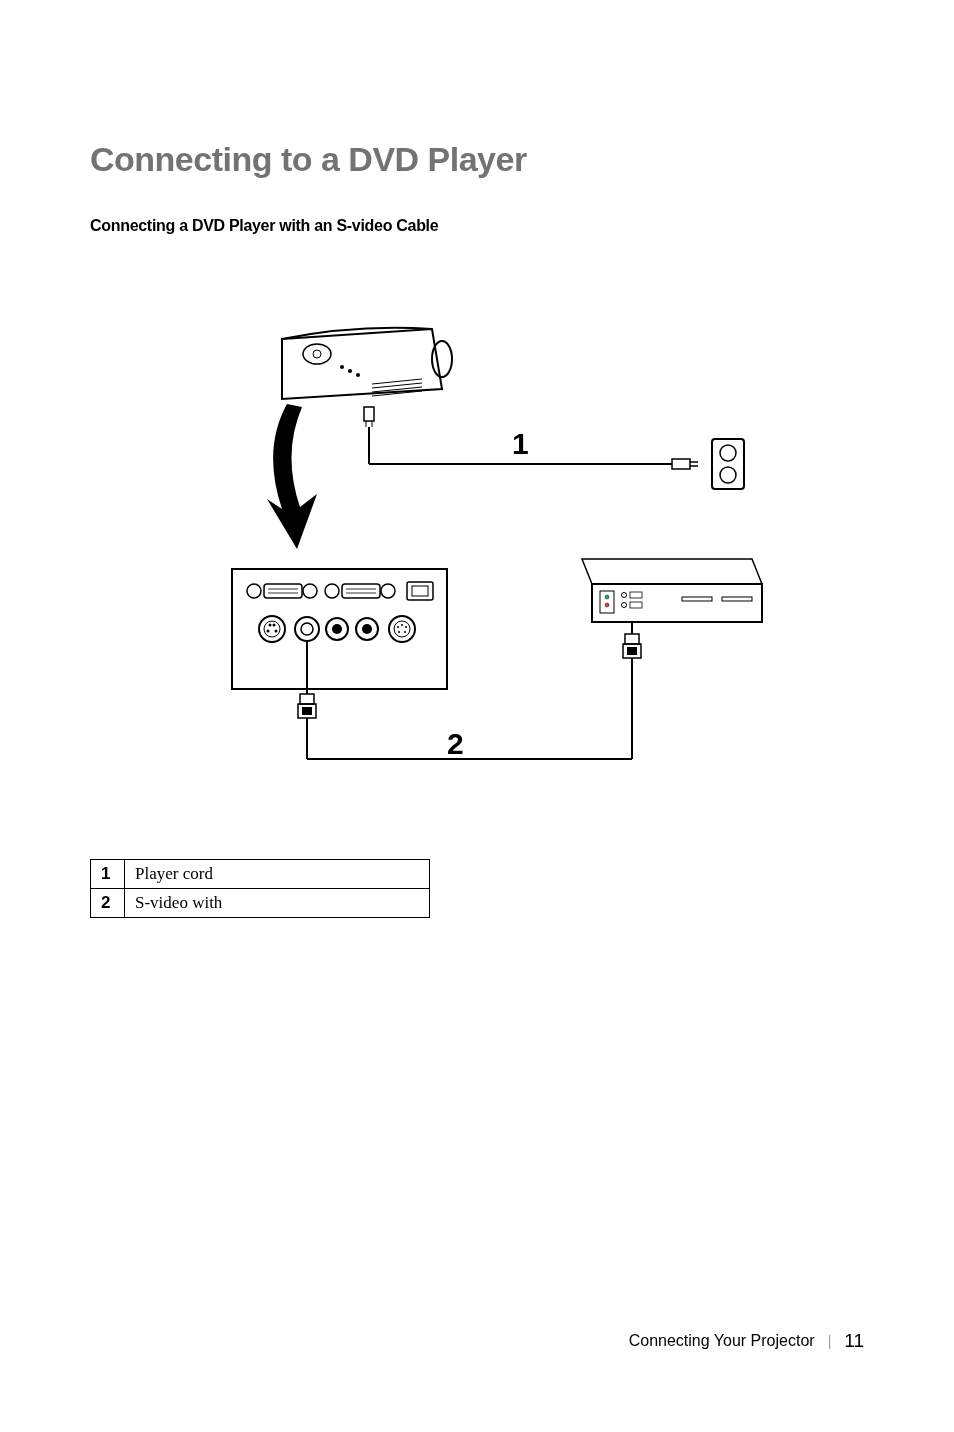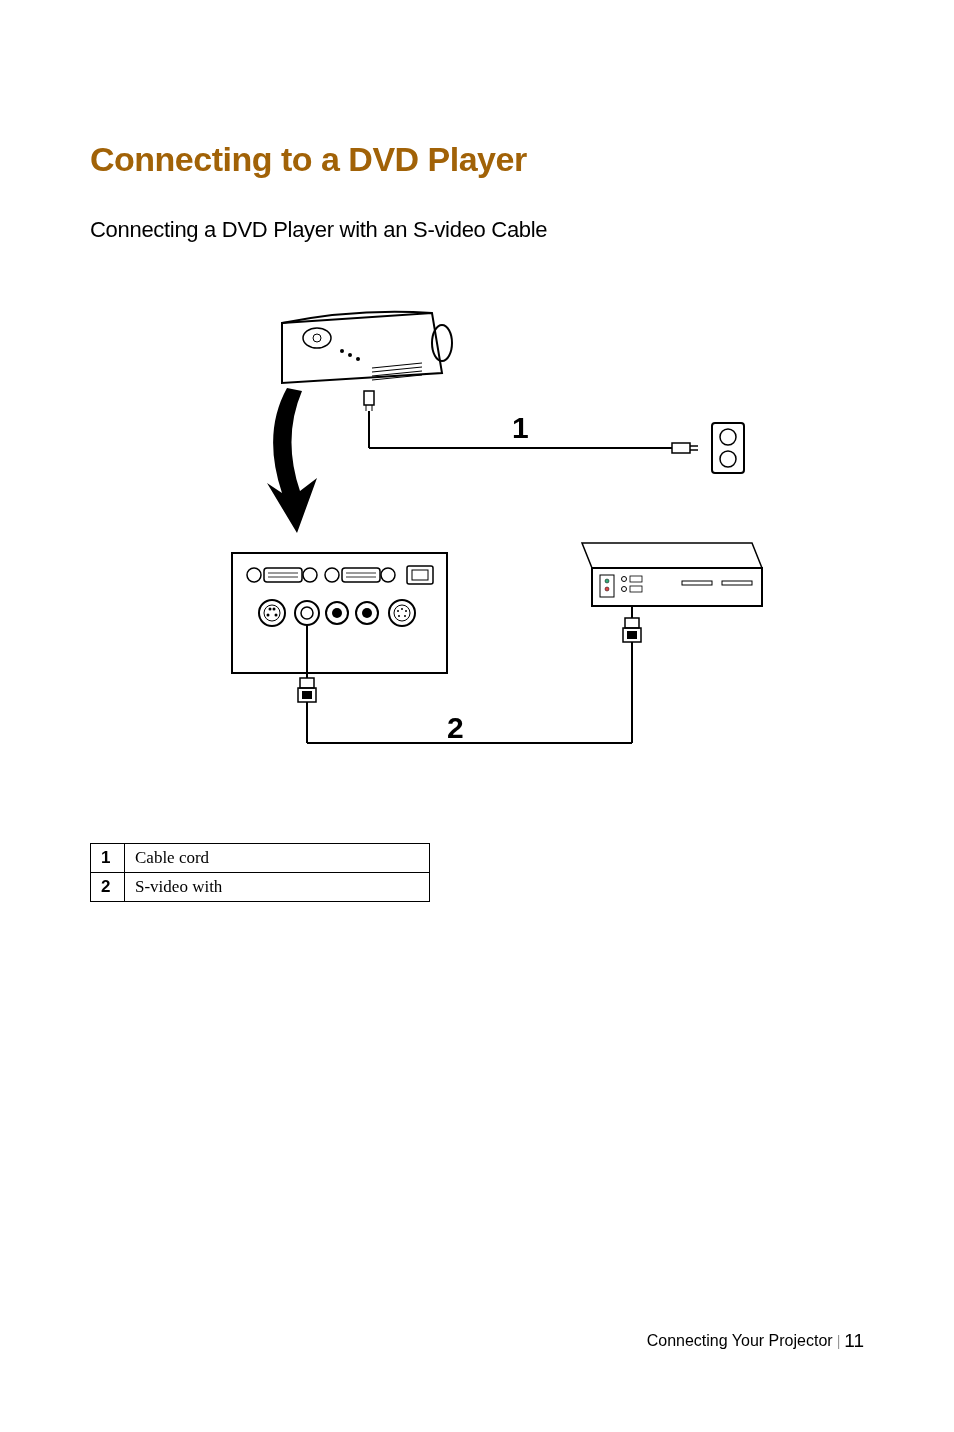--- a/index.html
+++ b/index.html
@@ -11,29 +11,29 @@
       width: 954px;
       height: 1432px;
       background: #ffffff;
       font-family: Arial, Helvetica, sans-serif;
       position: relative;
       padding: 140px 90px 60px 90px;
     }
     .main-heading {
       font-size: 34px;
       font-weight: bold;
-      color: #a16207;
+      color: #737373;
       margin-bottom: 38px;
       letter-spacing: -0.5px;
     }
     .sub-heading {
-      font-size: 22px;
-      font-weight: normal;
+      font-size: 16px;
+      font-weight: bold;
       color: #000;
-      margin-bottom: 40px;
+      margin-bottom: 64px;
       letter-spacing: -0.3px;
     }
     .diagram-container {
       width: 100%;
       display: flex;
       justify-content: center;
       margin-bottom: 60px;
     }
     .diagram {
       width: 590px;
@@ -59,21 +59,21 @@
       font-family: Georgia, 'Times New Roman', serif;
     }
     .footer {
       position: absolute;
       bottom: 80px;
       right: 90px;
       font-size: 16px;
       color: #000;
       display: flex;
       align-items: center;
-      gap: 4px;
+      gap: 13px;
     }
     .footer-divider {
       color: #999;
       font-size: 14px;
     }
     .page-number {
       font-weight: normal;
       font-size: 19px;
     }
     .footer-text {
@@ -206,21 +206,21 @@
     <line x1="125" y1="460" x2="450" y2="460" stroke="#000" stroke-width="2"></line>
 
     <text x="265" y="455" font-size="30" font-weight="bold" font-family="Arial">2</text>
   </svg>
 </div>
 
 <table class="legend-table">
   <tbody>
       <tr>
     <td>1</td>
-    <td>Cable cord</td>
+    <td>Player cord</td>
   </tr>
   <tr>
     <td>2</td>
     <td>S-video with</td>
   </tr>
 </tbody>
   </table>
 
 <div class="footer">
   <span class="footer-text">Connecting Your Projector</span>

